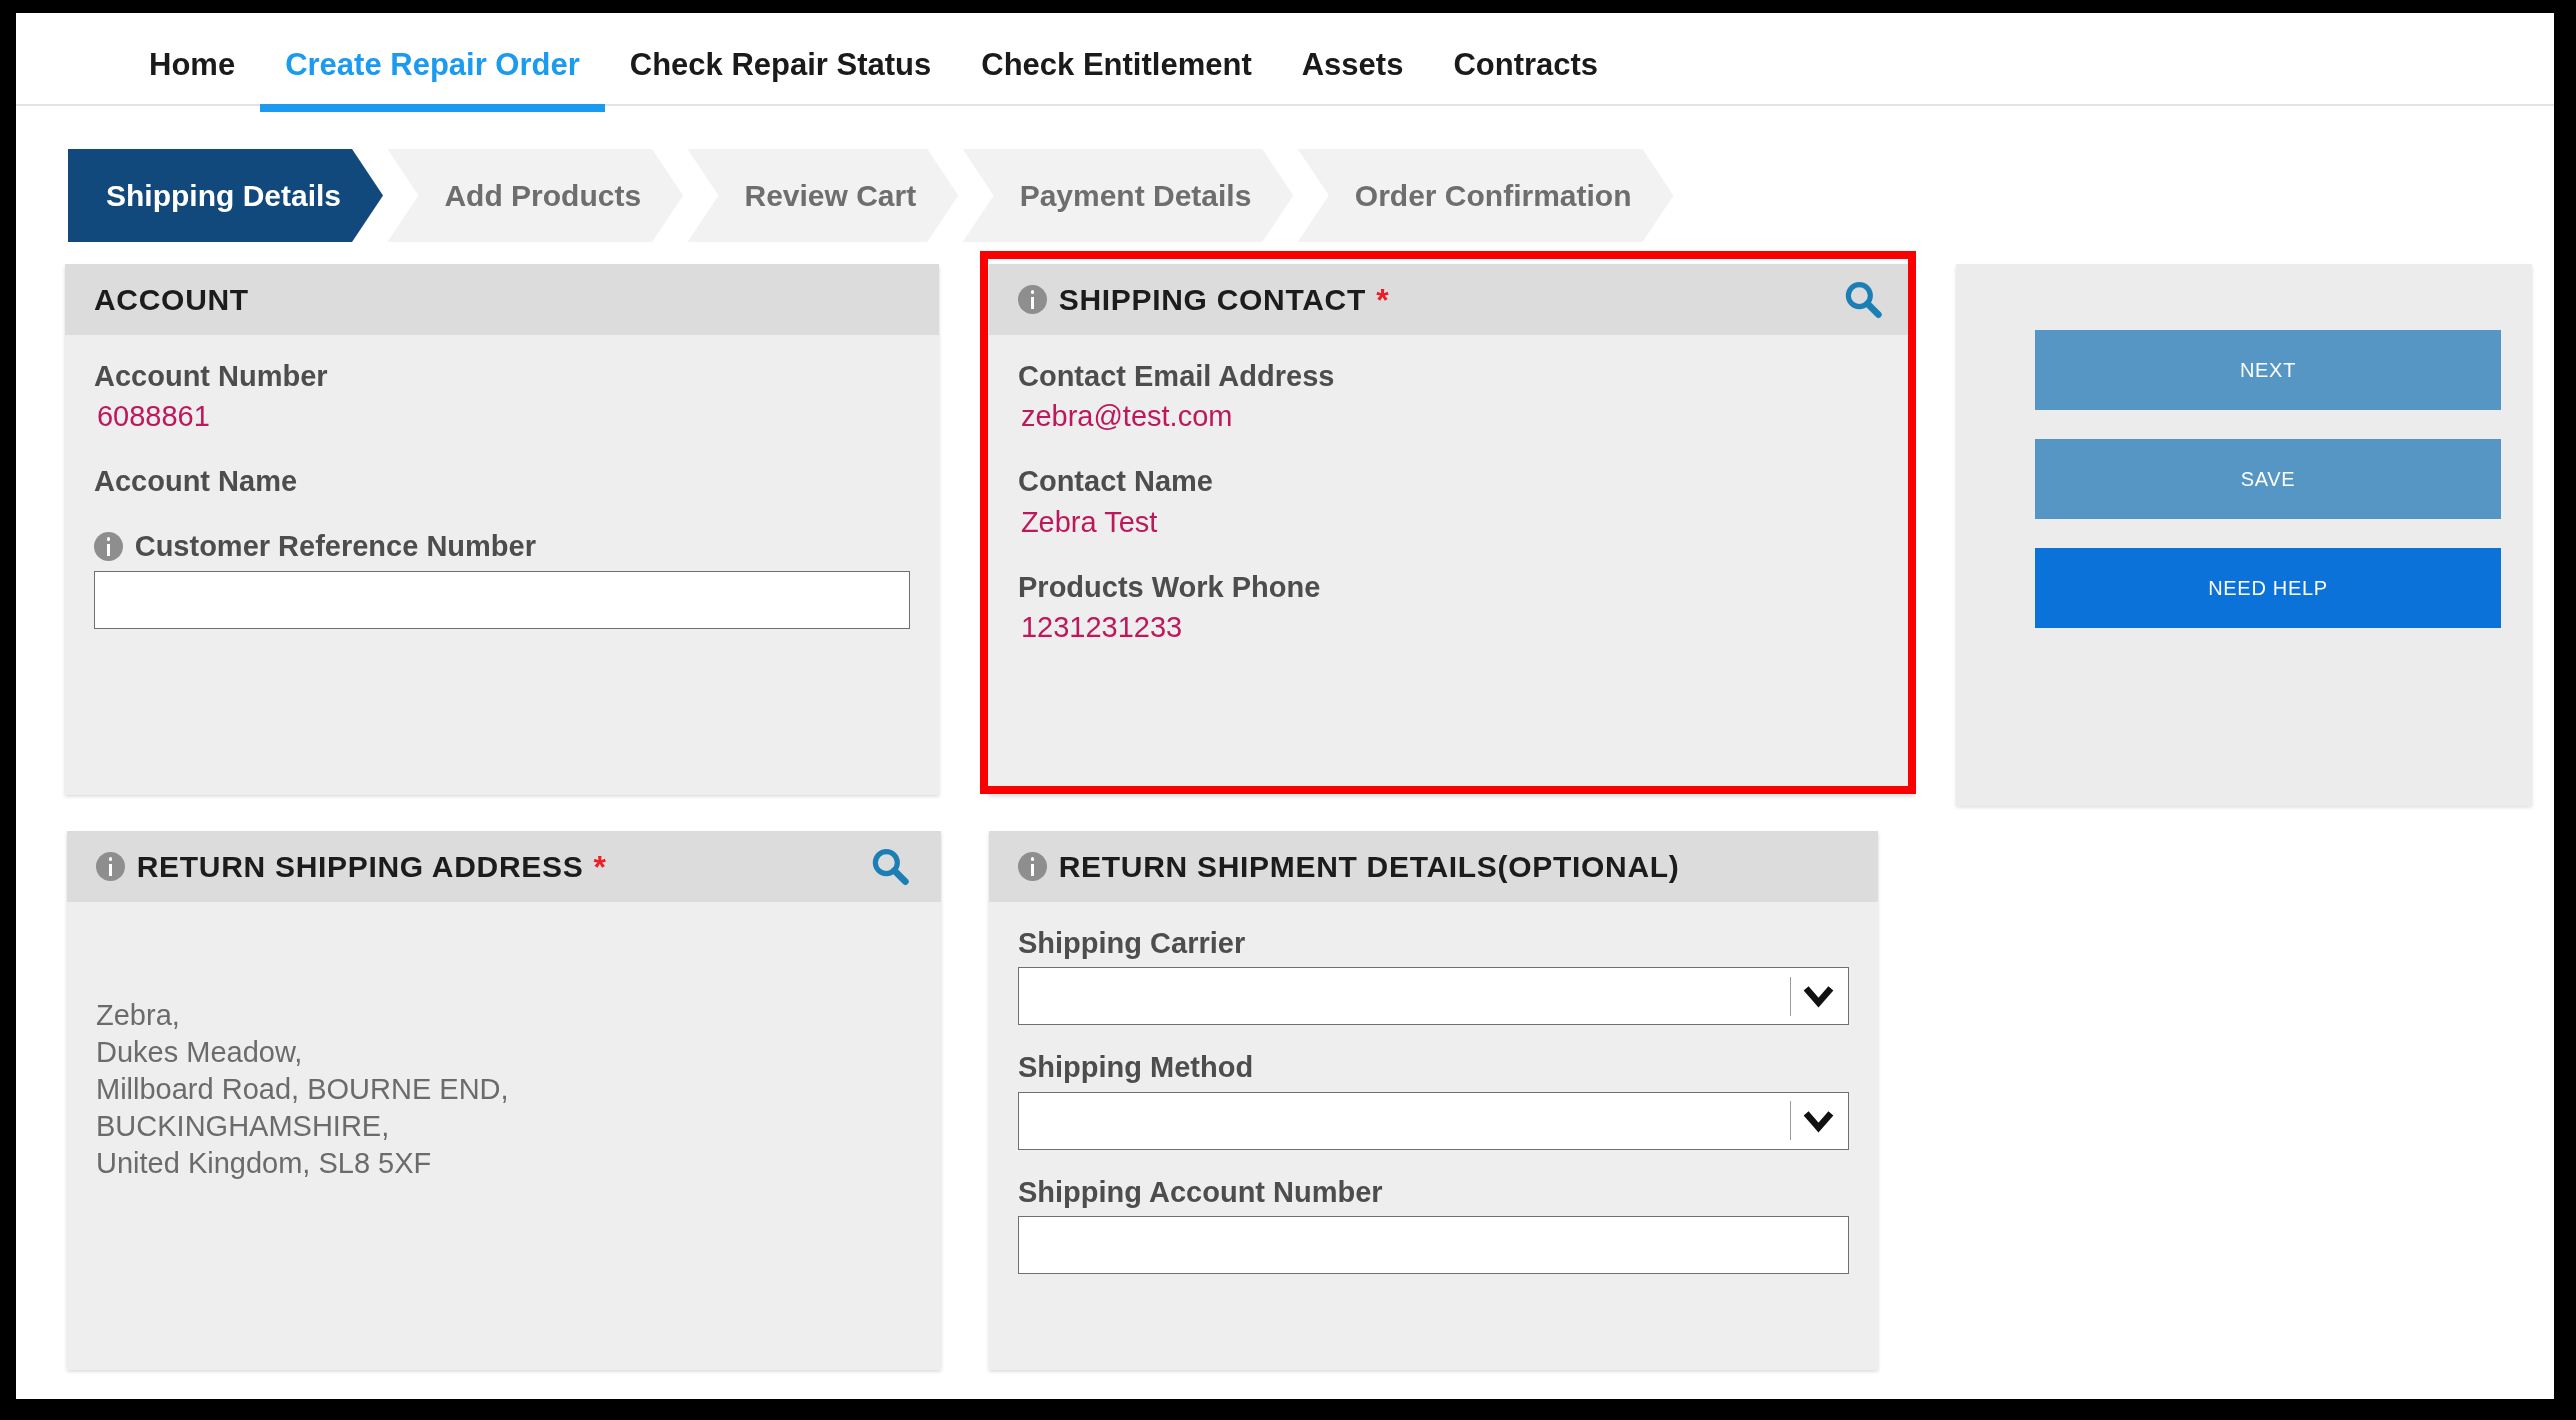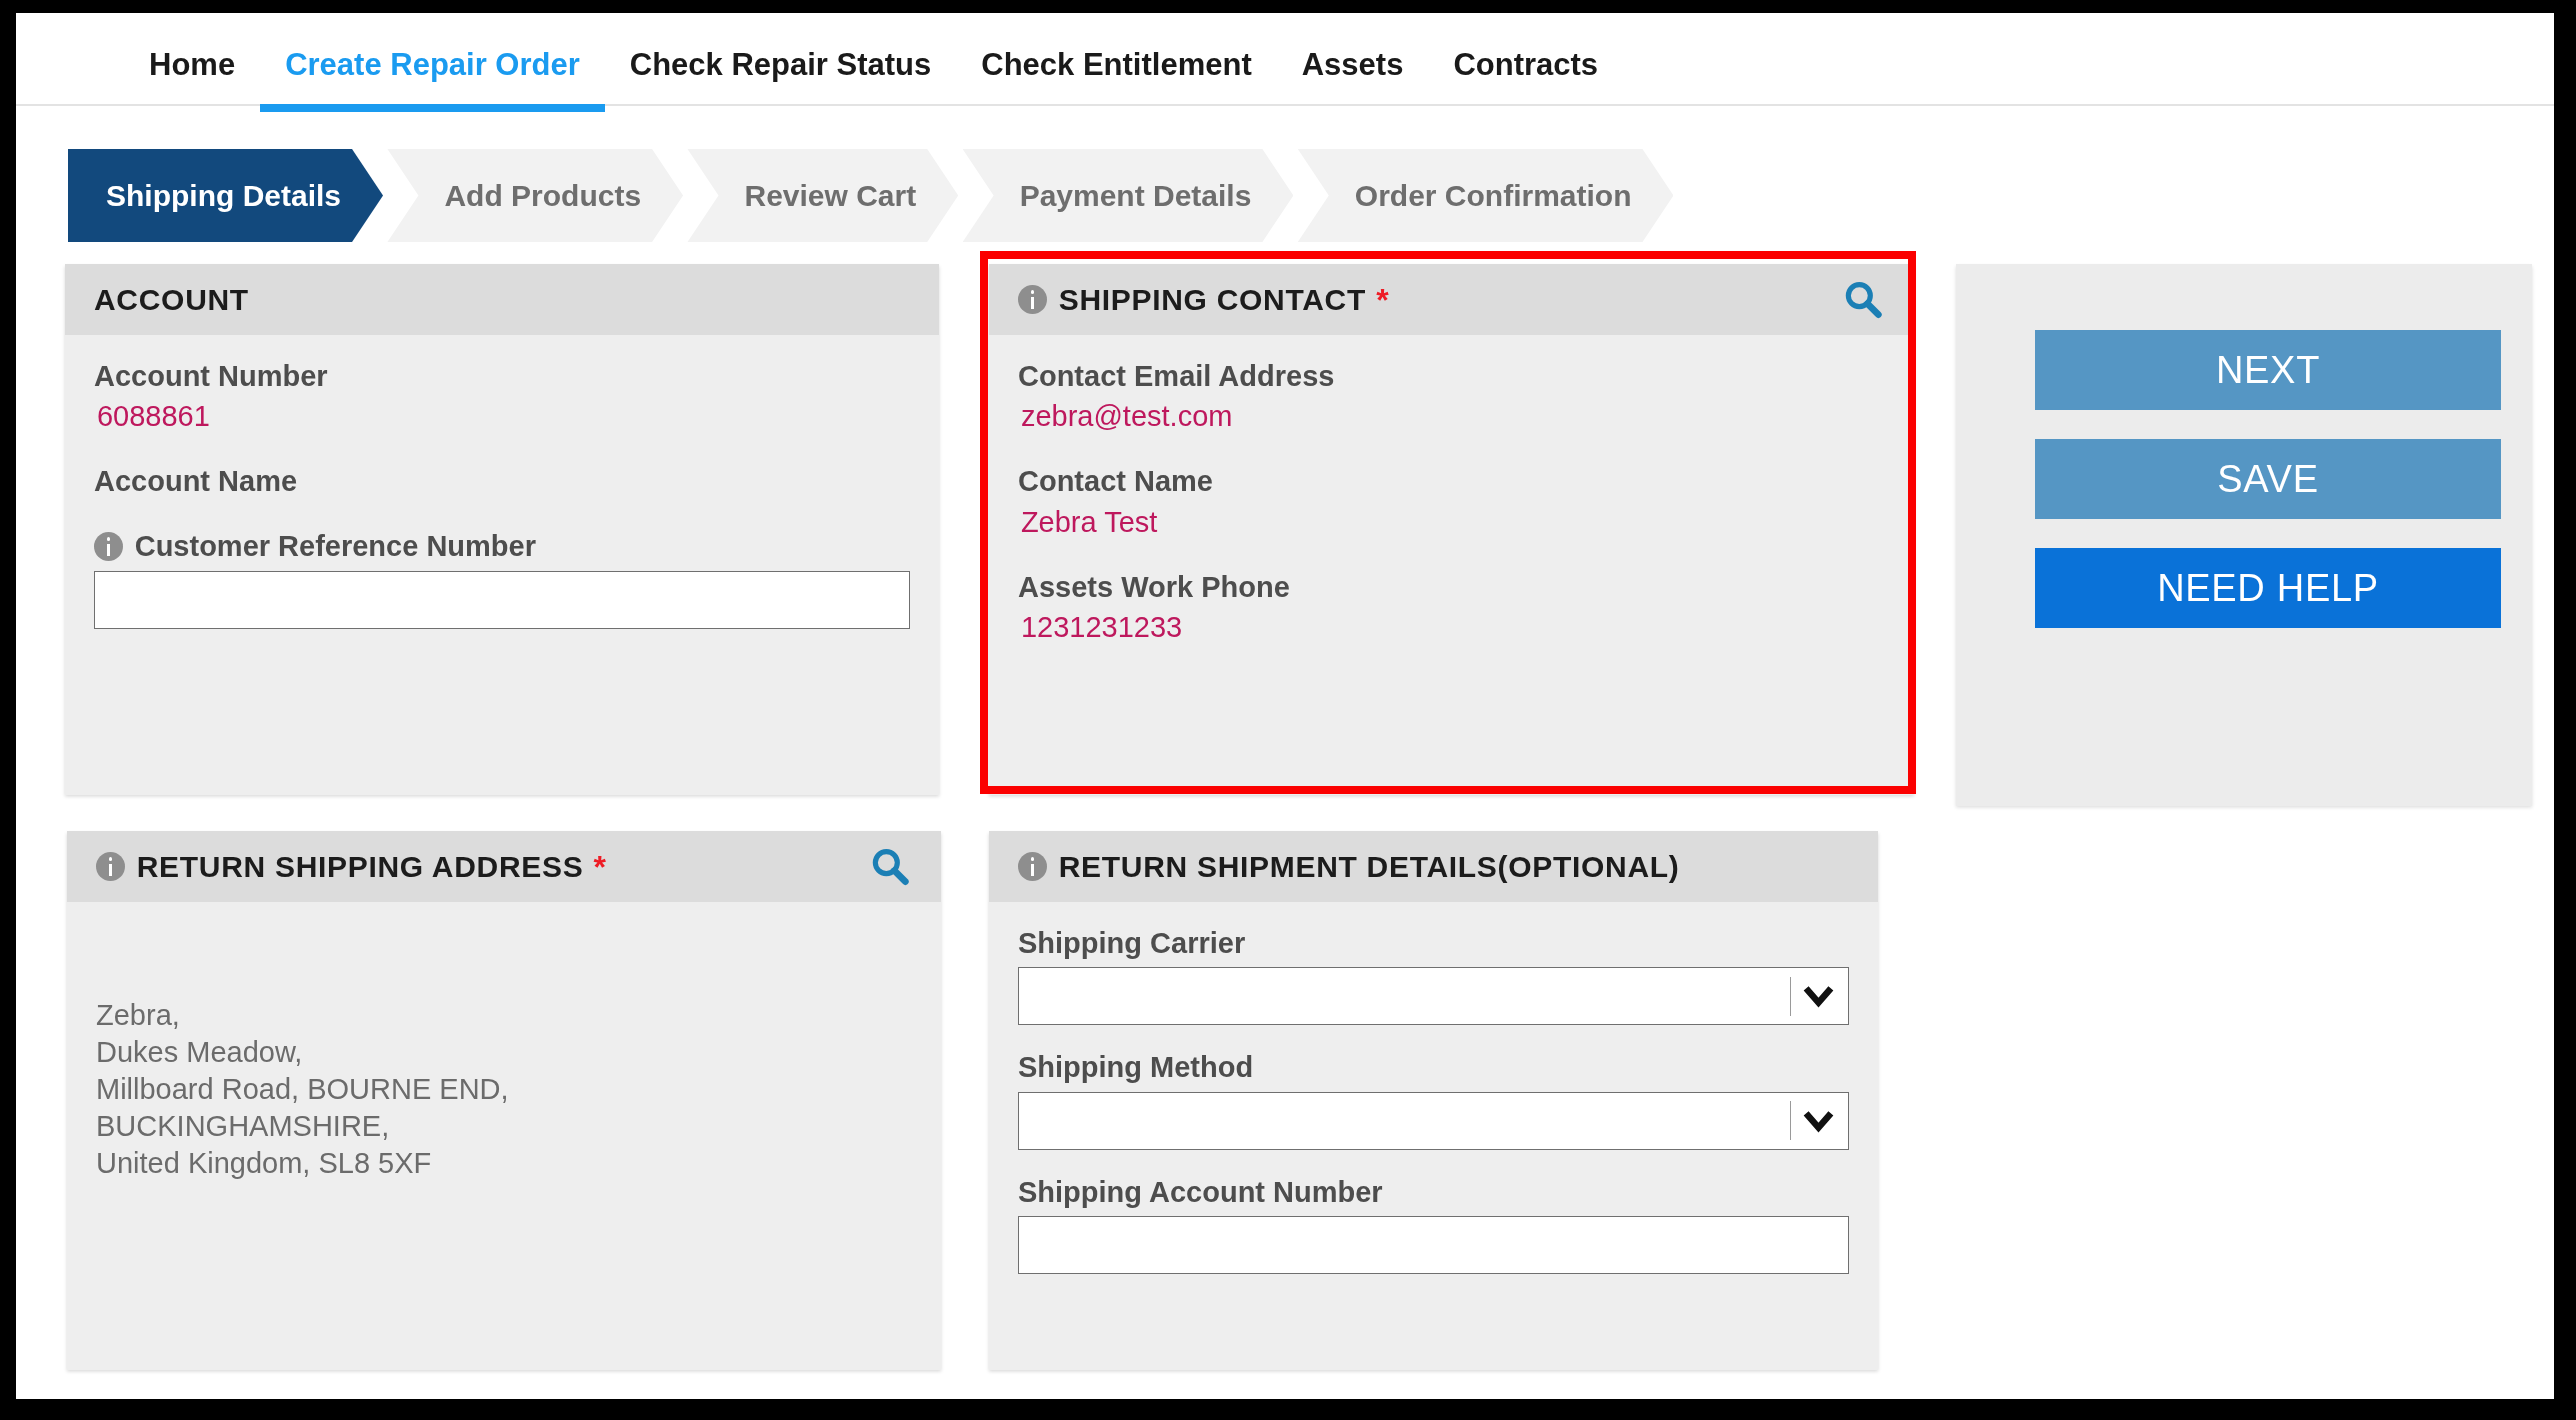--- a/index.html
+++ b/index.html
@@ -242,21 +242,21 @@
     box-shadow: 0 1.5px 3.6px rgba(0,0,0,0.14);
     box-sizing: border-box;
   }
   .action-btn {
     position: absolute;
     left: 79px;
     width: 466px;
     height: 80px;
     border: none;
     color: #ffffff;
-    font-size: 38px;
+    font-size: 20px;
     font-family: "Liberation Sans", sans-serif;
     letter-spacing: 0.7px;
     cursor: pointer;
   }
   #btn-next { top: 66px; background: #5596c4; }
   #btn-save { top: 175px; background: #5596c4; }
   #btn-help { top: 284px; background: #0a72d8; }
 
   
   #highlight {
@@ -353,21 +353,21 @@
     <div class="card-body">
       <div class="field">
         <div class="field-label">Contact Email Address</div>
         <div class="field-value">zebra@test.com</div>
       </div>
       <div class="field">
         <div class="field-label">Contact Name</div>
         <div class="field-value">Zebra Test</div>
       </div>
       <div class="field">
-        <div class="field-label">Assets Work Phone</div>
+        <div class="field-label">Products Work Phone</div>
         <div class="field-value">1231231233</div>
       </div>
     </div>
   </div>
 
   <div id="actions">
     <button class="action-btn" id="btn-next">NEXT</button>
     <button class="action-btn" id="btn-save">SAVE</button>
     <button class="action-btn" id="btn-help">NEED HELP</button>
   </div>

